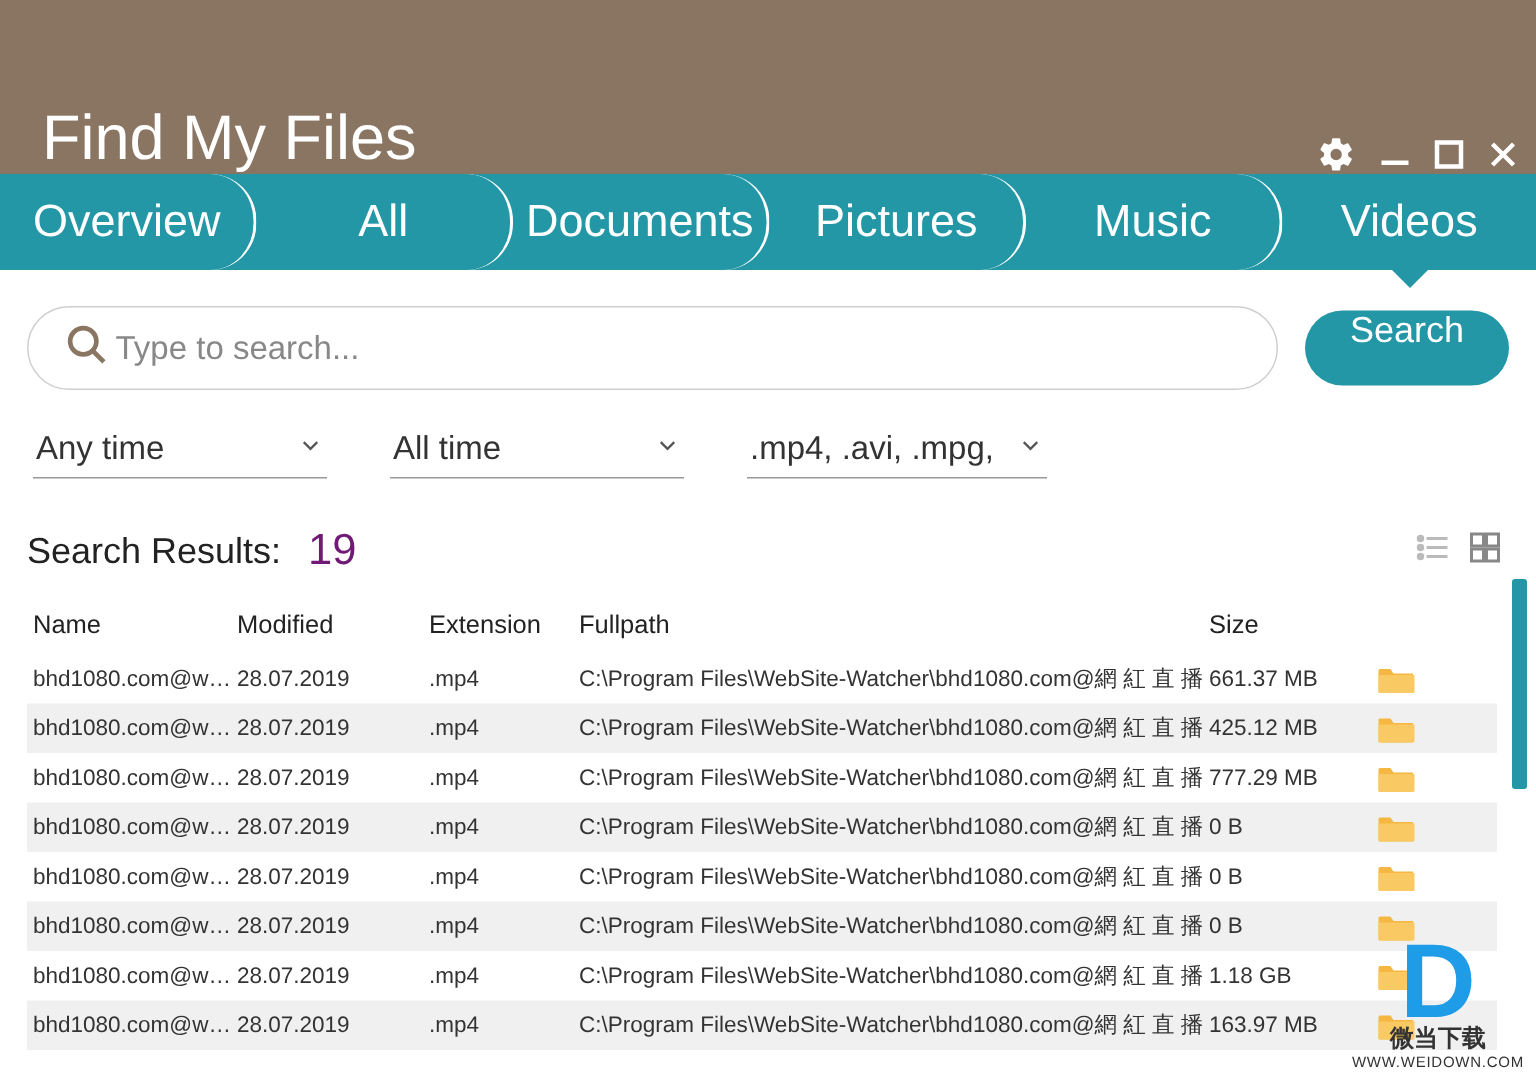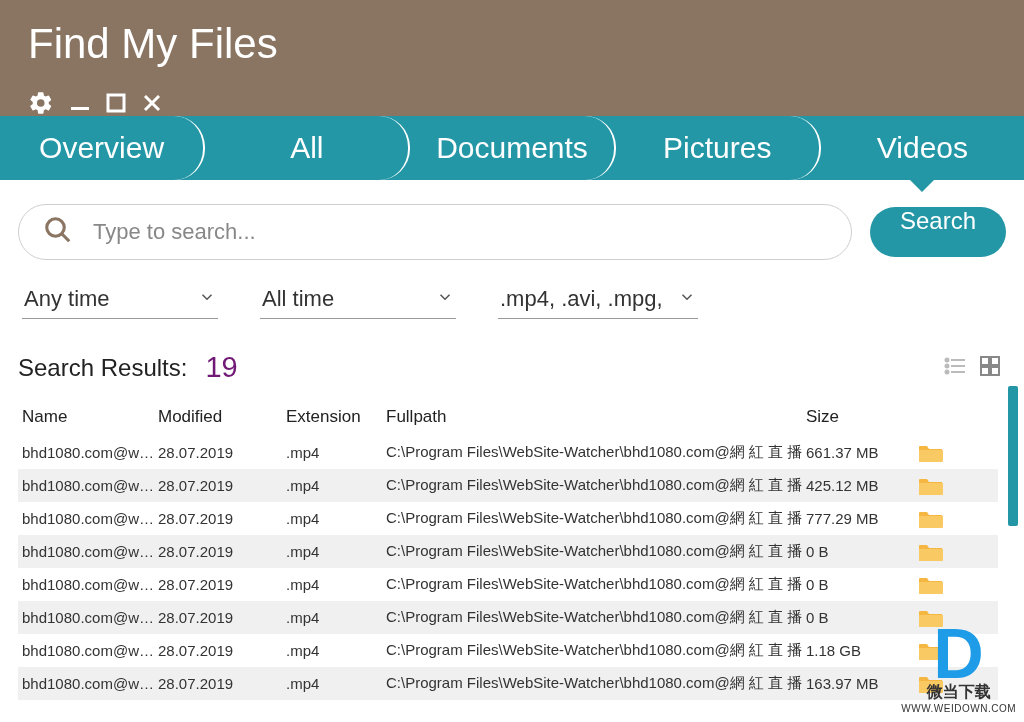--- a/index.html
+++ b/index.html
@@ -1,29 +1,29 @@
 <!DOCTYPE html>
 <html><head>
 <meta charset="utf-8">
 <style>
 * { margin: 0; padding: 0; box-sizing: border-box; font-family: "Segoe UI", Arial, sans-serif; }
 body { width: 1024px; height: 722px; overflow: hidden; background: #fff; }
 
-.titlebar { height: 116px; background: #8a7462; display: flex; align-items: flex-start; padding: 20px 12px 0 28px; flex-direction: column; }
+.titlebar { height: 116px; background: #8a7462; display: flex; align-items: flex-end; padding: 20px 12px 0 28px; }
 .titlebar-title { color: #fff; font-size: 42px; font-weight: 300; flex: 1; }
 .titlebar-controls { display: flex; gap: 16px; align-items: center; margin-top: 8px; }
 .tb-btn { color: #fff; cursor: pointer; display: flex; align-items: center; justify-content: center; }
 
 .tabbar { height: 64px; background: #2397a6; display: flex; }
 .tab { flex: 1; display: flex; align-items: center; justify-content: center; color: #fff; font-size: 30px; font-weight: 300; border-right: 2px solid #fff; cursor: pointer; position: relative; border-radius: 31px; }
 .tab:last-child { border-right: none; }
 .tab.active::after { content: ""; position: absolute; bottom: -12px; left: 50%; transform: translateX(-50%); width: 0; height: 0; border-left: 14px solid transparent; border-right: 14px solid transparent; border-top: 14px solid #2397a6; }
 
 .searchrow { display: flex; align-items: center; padding: 24px 18px 20px 18px; gap: 18px; }
-.searchbox { flex: 1; height: 56px; border: 1px solid #cfcfcf; border-radius: 28px; display: flex; align-items: center; padding: 11px 24px; gap: 20px; }
+.searchbox { flex: 1; height: 56px; border: 1px solid #cfcfcf; border-radius: 28px; display: flex; align-items: center; padding: 11px 24px; gap: 4px; }
 .search-icon { color: #8a7462; }
 .searchbox input { border: none; outline: none; font-size: 22px; color: #444; flex: 1; font-weight: 300; }
 .searchbox input::placeholder { color: #888; }
 .search-btn { width: 136px; height: 50px; background: #2397a6; color: #fff; border-radius: 25px; display: flex; justify-content: center; font-size: 24px; font-weight: 300; cursor: pointer; }
 
 .filters { display: flex; gap: 42px; padding: 0 22px 14px 22px; }
 .filter { border-bottom: 1px solid #999; padding: 6px 2px; display: flex; align-items: center; justify-content: space-between; cursor: pointer; min-width: 196px; }
 .filter-text { font-size: 22px; color: #333; font-weight: 300; white-space: nowrap; overflow: hidden; }
 .filter .chev { color: #666; margin-left: 12px; }
 
@@ -92,20 +92,23 @@
     </div>
   <div class="tab">
       <span>All</span>
     </div>
   <div class="tab">
       <span>Documents</span>
     </div>
   <div class="tab">
       <span>Pictures</span>
     </div>
+  <div class="tab">
+      <span>Music</span>
+    </div>
   <div class="tab active">
       <span>Videos</span>
     </div>
 </div>
 
 <div class="searchrow">
   <div class="searchbox">
     <span class="search-icon">
       <svg width="30" height="30" viewBox="0 0 24 24" fill="none" stroke="#8a7462" stroke-width="2.5">
           <circle cx="10" cy="10" r="7"></circle>

